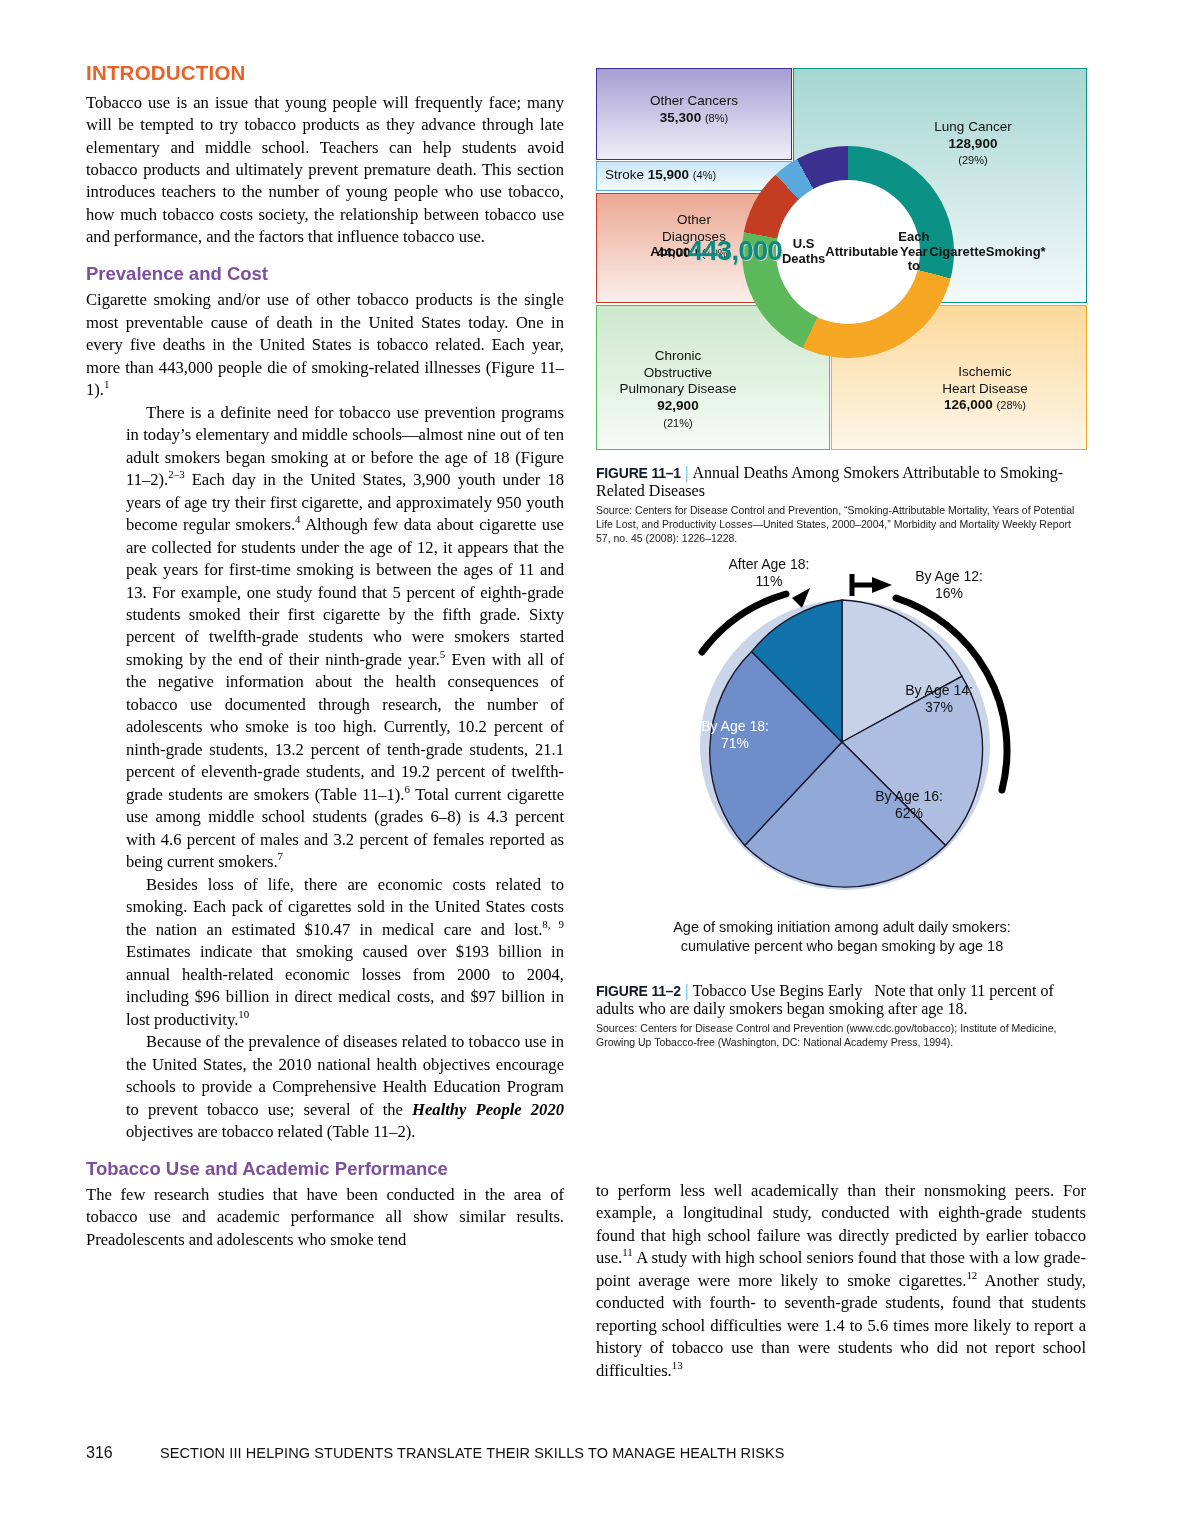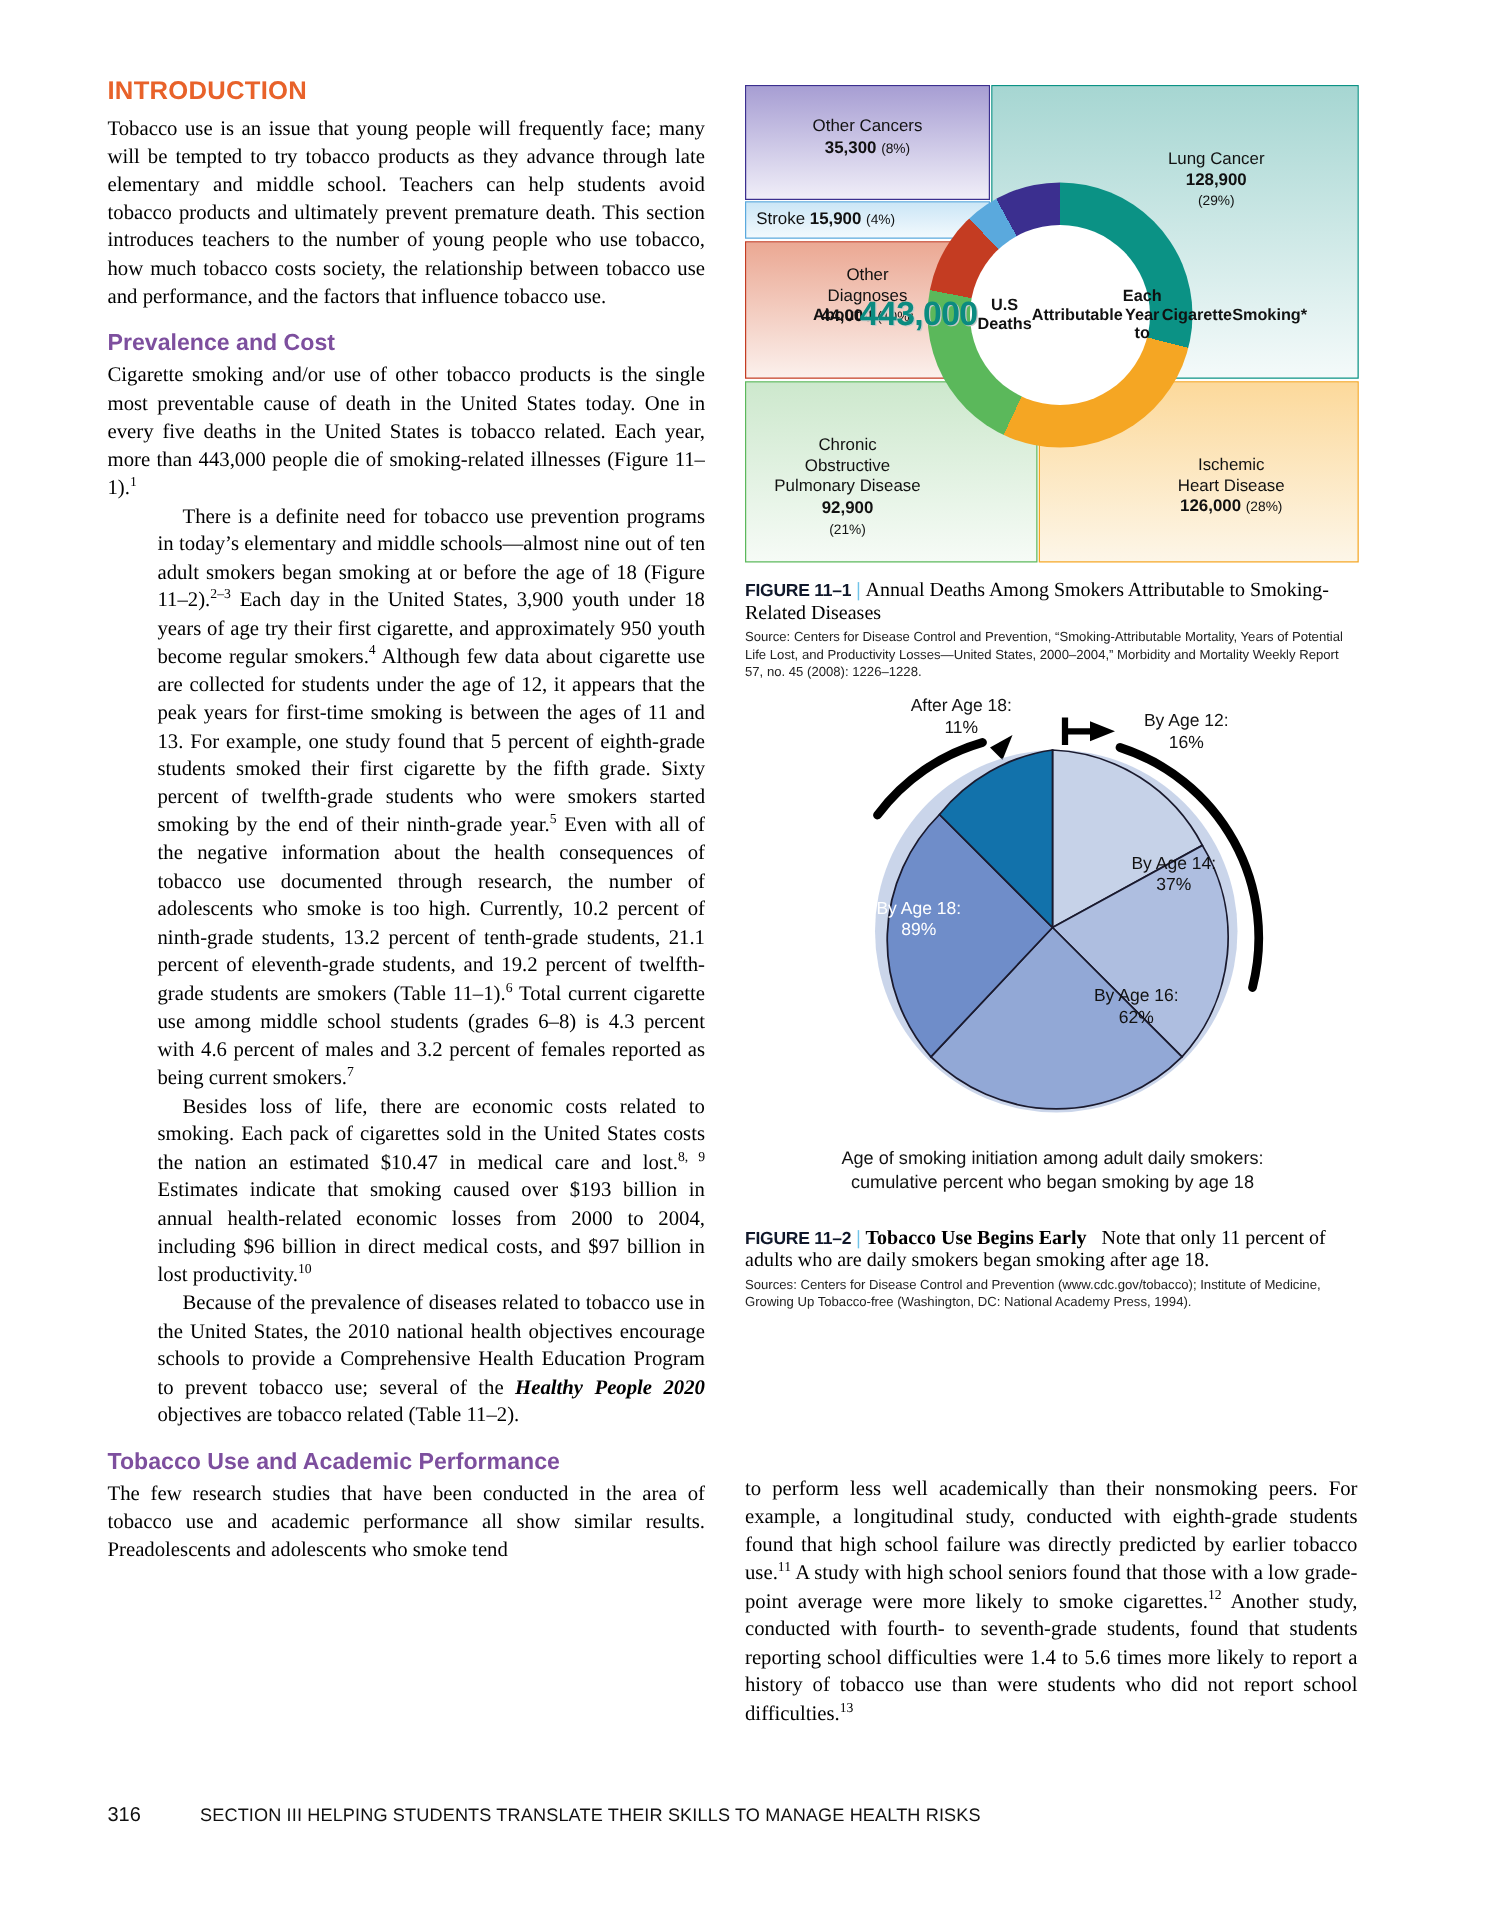--- a/index.html
+++ b/index.html
@@ -70,21 +70,21 @@
     font-size:13px;line-height:1.12;color:#111;text-align:center;}
   .donut-center .big{font-size:27px;color:#0b8b80;letter-spacing:-.5px;margin:1px 0 2px;
     text-shadow:1px 1px 0 #c9c9c9;}
 
   
   .figcap{margin-top:12px;}
   .figcap .fnum{font-family:"Liberation Sans", sans-serif;font-weight:bold;
     font-size:14px;color:#0f172a;letter-spacing:-.2px;}
   .figcap .bar{color:#6fc3e8;font-weight:bold;padding:0 4px;}
   .figcap .ftitle{font-size:16px;font-family:"Liberation Serif", serif;}
-  .figcap .ftitle b{font-weight:bold;margin-top:44px;}
+  .figcap .ftitle b{font-weight:normal;margin-top:44px;}
   .figsrc{font-family:"Liberation Sans", sans-serif;font-size:10.5px;
     line-height:1.33;color:#222;margin-top:4px;}
 
   
   .fig2-wrap{position:relative;width:492px;height:400px;margin-top:14px;}
   .pielab{position:absolute;font-family:"Liberation Sans", sans-serif;
     font-size:14px;color:#111;text-align:center;line-height:1.25;}
   .pielab.white{color:#ffffff;}
   .pie-note{position:absolute;left:0;top:358px;width:492px;text-align:center;
     font-family:"Liberation Sans", sans-serif;font-size:14.5px;line-height:1.34;color:#111;}
@@ -243,21 +243,21 @@
         <span>37%</span>
       </div>
 
       <div class="pielab" style="left:248px;top:228px;width:130px;">
         <span>By Age 16:</span><br>
         <span>62%</span>
       </div>
 
       <div class="pielab white" style="left:64px;top:158px;width:150px;">
         <span>By Age 18:</span><br>
-        <span>89%</span>
+        <span>71%</span>
       </div>
 
       <div class="pie-note">
         <span>Age of smoking initiation among adult daily smokers:</span><br>
         <span>cumulative percent who began smoking by age 18</span>
       </div>
     </div>
 
     <div class="figcap" style="margin-top:22px;">
       <span class="fnum">FIGURE 11–2</span><span class="bar">|</span><span class="ftitle"><b>Tobacco Use Begins Early</b>&nbsp;&nbsp; <span>Note that only 11 percent of adults who are daily smokers began smoking after age 18.</span></span>

